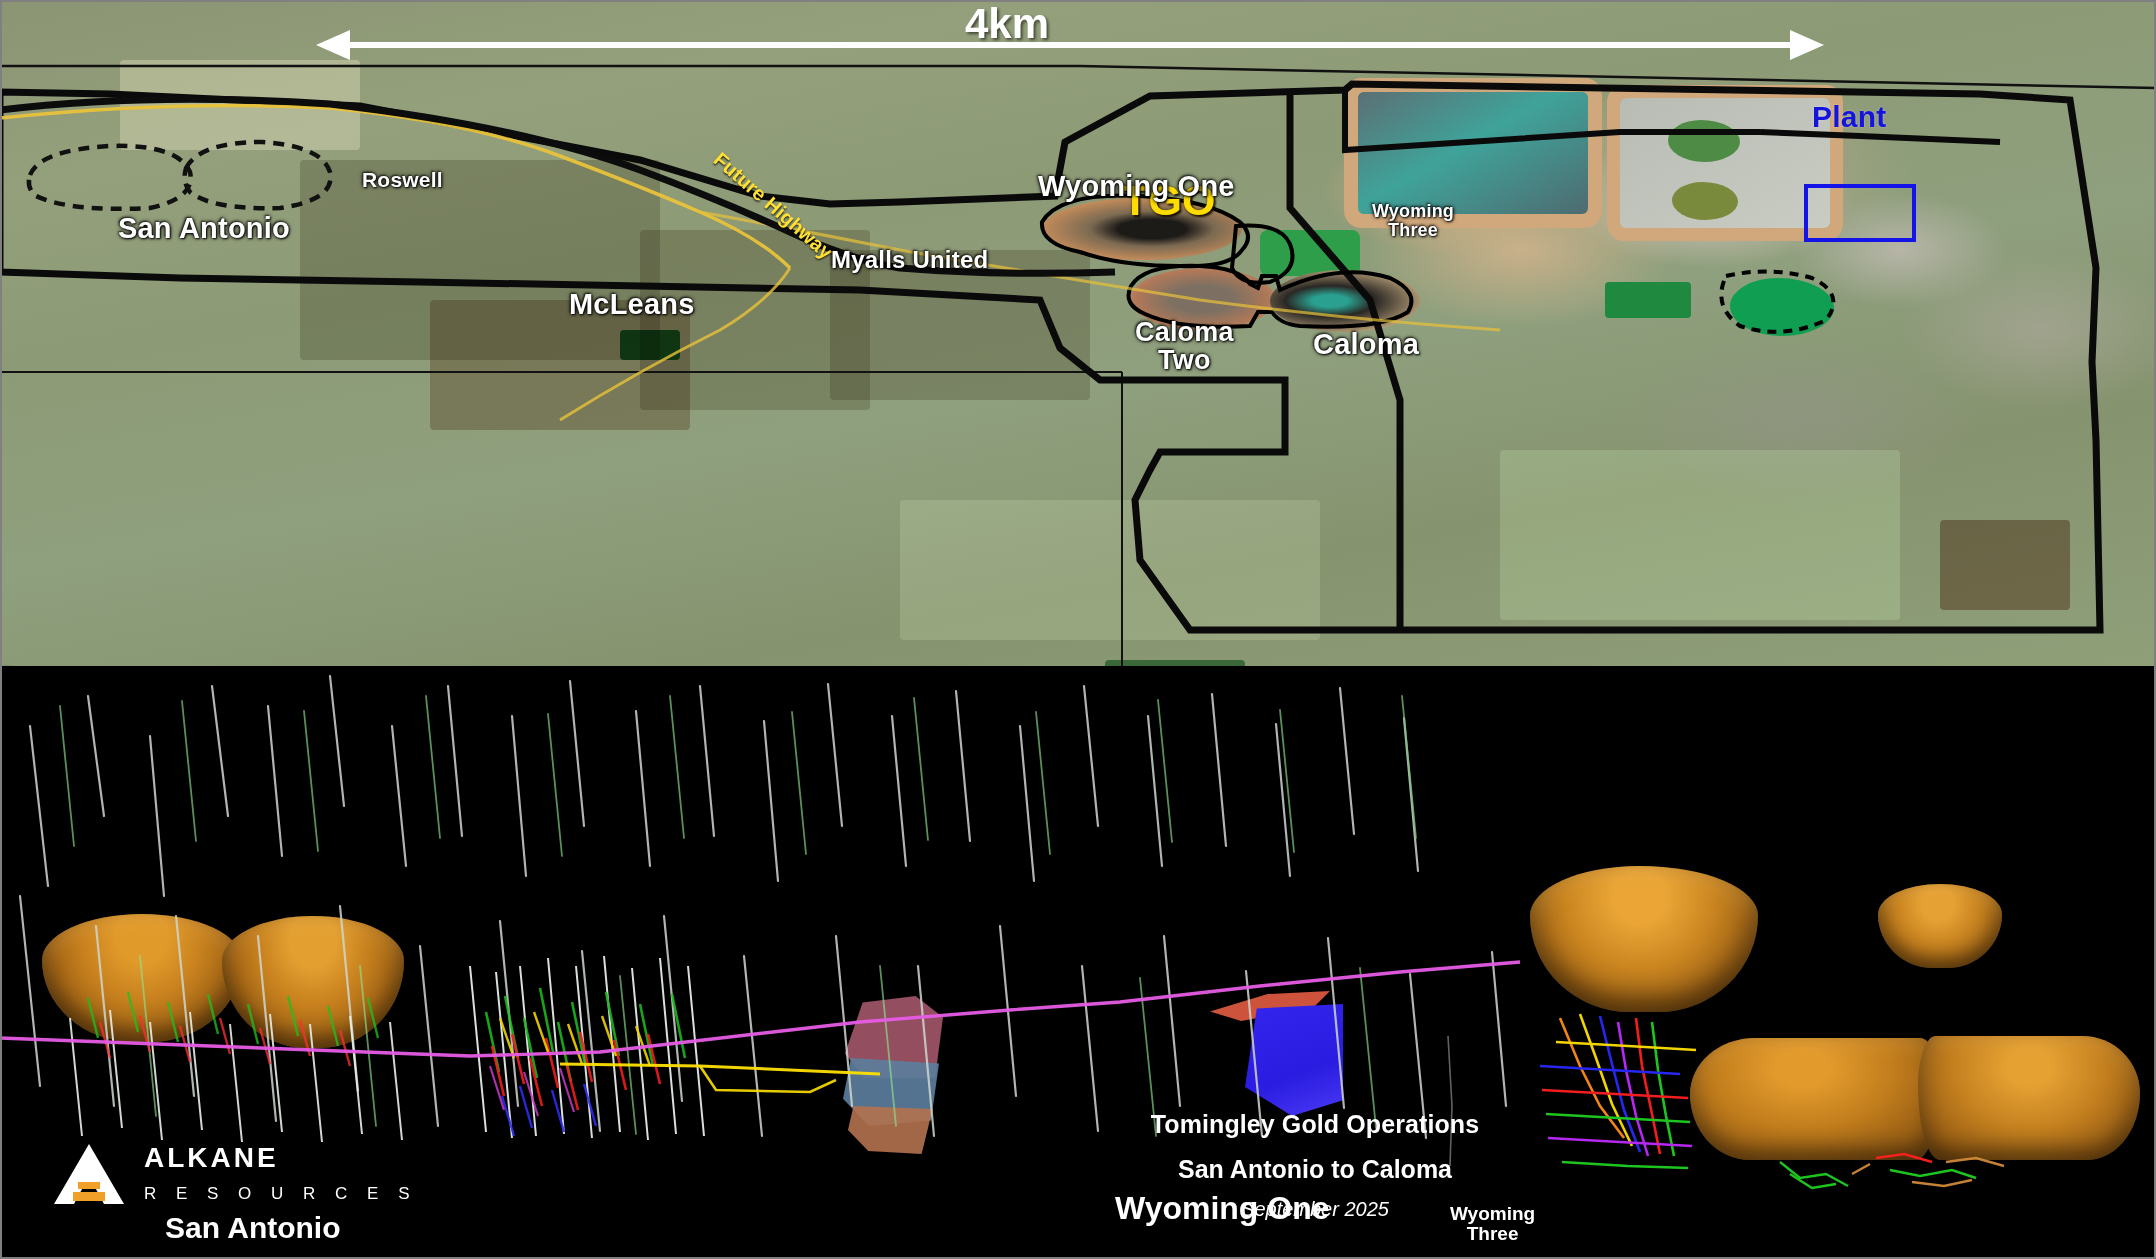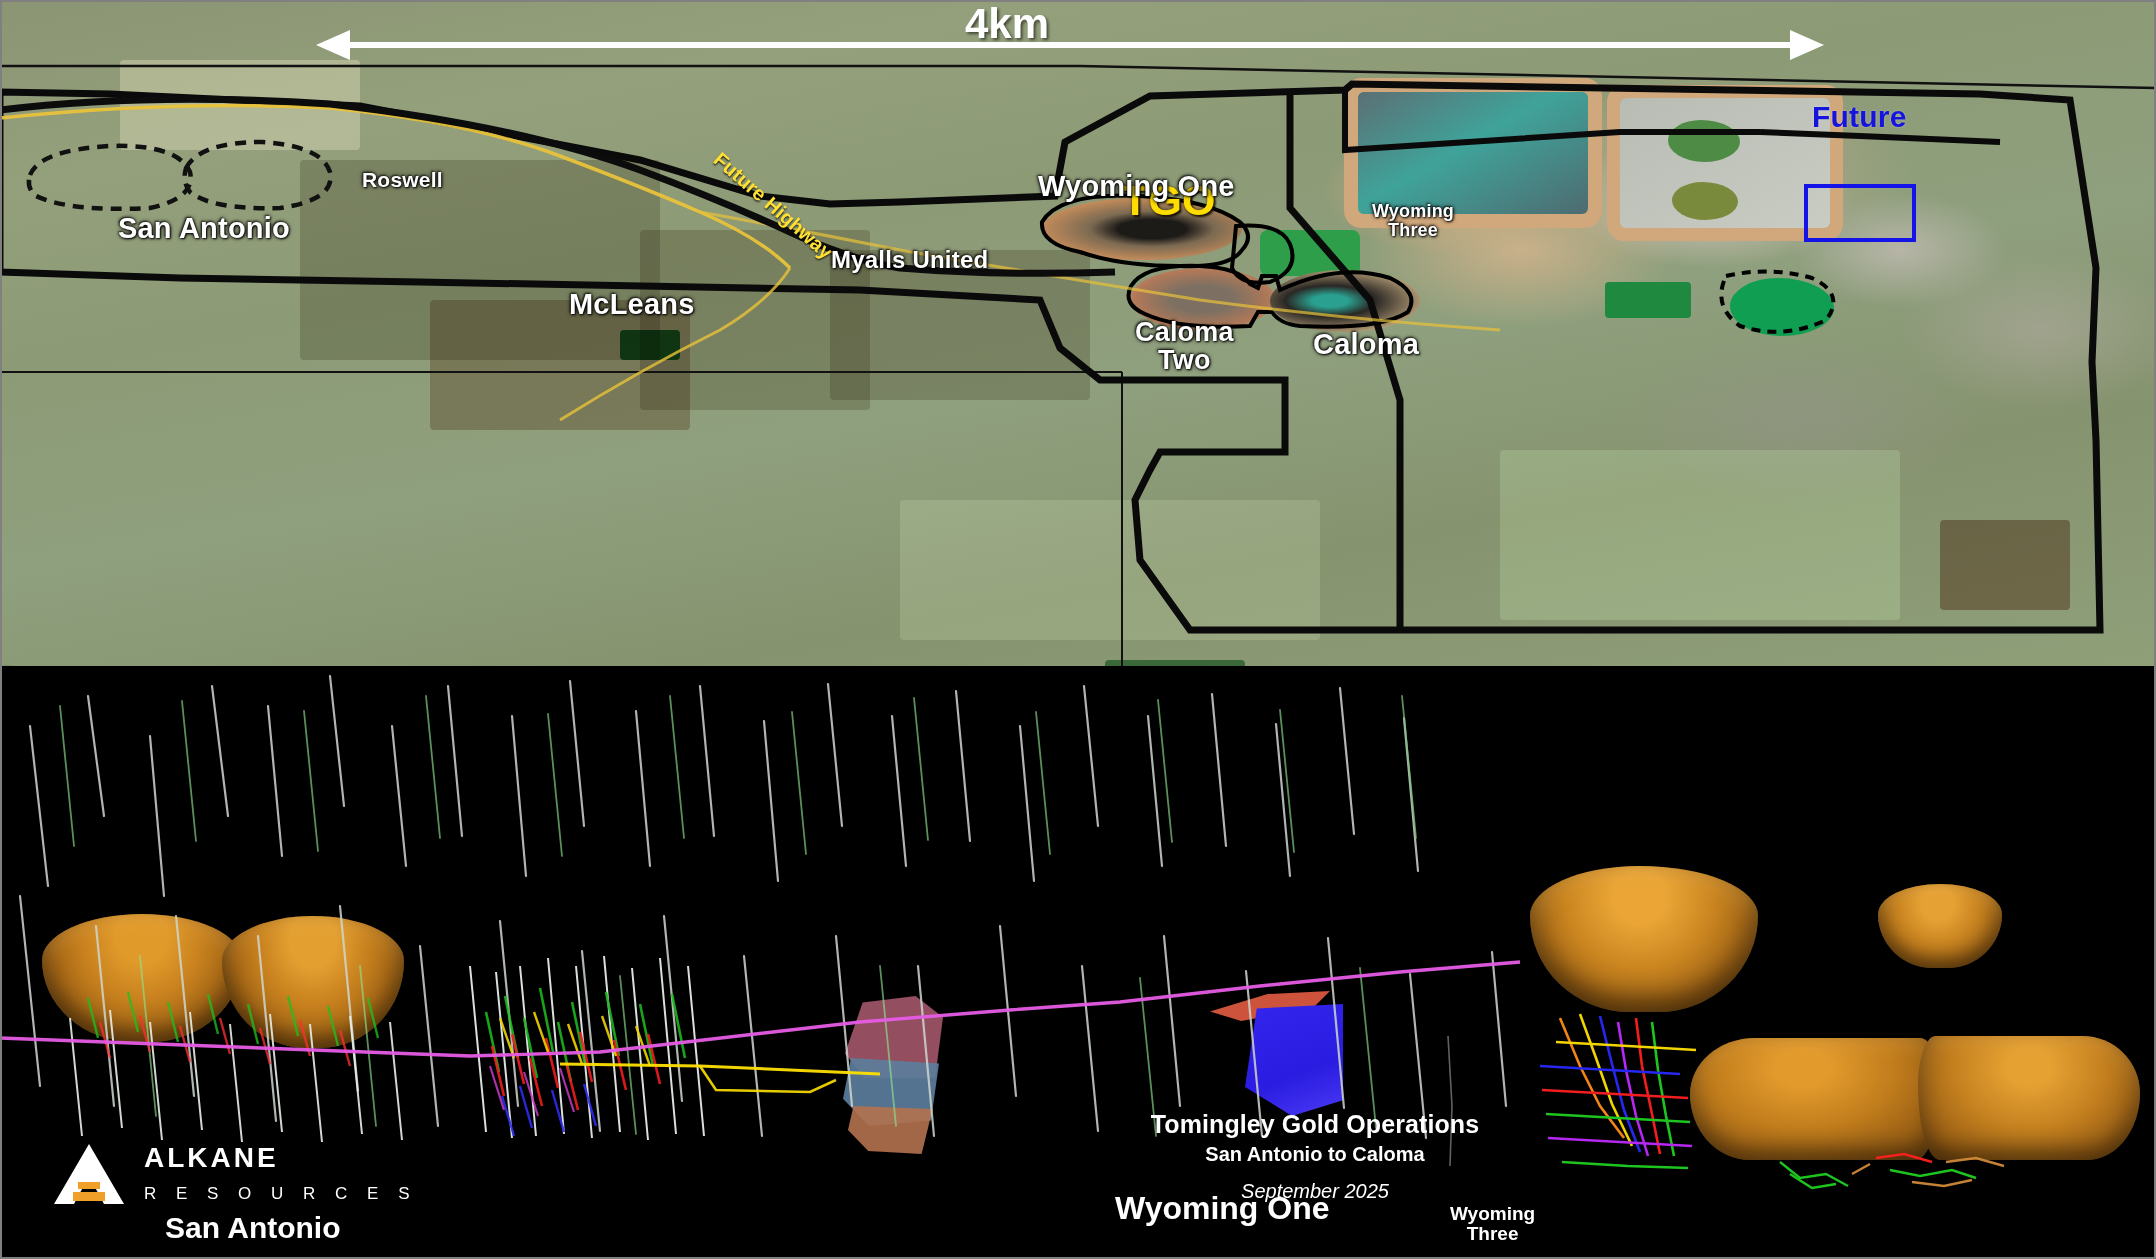--- a/index.html
+++ b/index.html
@@ -77,21 +77,21 @@
   #holesvg{position:absolute;left:0;top:0;width:2156px;height:593px;}
   .pit{position:absolute;}
   .d3-label{
     position:absolute;color:#fff;font-weight:bold;white-space:nowrap;
     text-shadow:0 0 4px #000,1px 1px 2px rgba(0,0,0,.95);
   }
   .d3-label.ctr{text-align:center;line-height:1.06;}
 
   #titleblock{position:absolute;left:1130px;top:1110px;width:370px;text-align:center;color:#fff;}
   #titleblock .t1{font-size:25px;font-weight:bold;letter-spacing:.1px;}
-  #titleblock .t2{font-size:20px;font-weight:bold;margin-top:4px;}
+  #titleblock .t2{font-size:25px;font-weight:bold;margin-top:16px;}
   #titleblock .t3{font-size:20px;font-style:italic;margin-top:14px;}
 
   
   #logo{position:absolute;left:52px;top:1142px;display:flex;align-items:center;gap:18px;}
   #logo .mark{position:relative;width:74px;height:64px;}
   #logo .txt{color:#fff;}
   #logo .txt .l1{font-size:28px;font-weight:bold;letter-spacing:3px;line-height:1;}
   #logo .txt .l2{font-size:17px;font-weight:normal;letter-spacing:7.5px;margin-top:12px;}
   #borderline{position:absolute;left:0;top:0;width:2156px;height:1259px;border:2px solid #808080;box-sizing:border-box;pointer-events:none;}
 </style>
@@ -159,21 +159,21 @@
 
       <path d="M0 118 Q180 100 330 108 Q470 122 560 156 Q640 186 700 212 Q760 238 790 268" stroke="#e8c23a" stroke-width="3.5" fill="none" opacity=".95"></path>
       <path d="M790 268 Q770 300 720 330 Q640 370 560 420" stroke="#e8c23a" stroke-width="3" fill="none" opacity=".8"></path>
       <path d="M700 212 Q800 230 900 250 Q1050 276 1200 300 Q1350 320 1500 330" stroke="#e8c23a" stroke-width="3" fill="none" opacity=".7"></path>
 
       <path d="M0 110 Q150 92 330 104 Q520 126 640 170 Q720 200 790 232 Q850 260 900 268
                Q1000 276 1115 272" stroke="#0c0c0c" stroke-width="7" fill="none"></path>
     </svg>
 
     <div id="plantbox" style="left:1804px;top:184px;width:104px;height:50px;"></div>
-    <div class="aerial-label" id="lbl-plant" style="left:1812px;top:100px;">Future</div>
+    <div class="aerial-label" id="lbl-plant" style="left:1812px;top:100px;">Plant</div>
 
     <div class="aerial-label" id="lbl-tgo" style="left:1122px;top:176px;">TGO</div>
 
     <div id="lbl-future-hwy" style="left:724px;top:148px;">Future Highway</div>
 
     <div class="aerial-label" style="left:118px;top:212px;font-size:29px;">San Antonio</div>
     <div class="aerial-label" style="left:362px;top:168px;font-size:21px;">Roswell</div>
     <div class="aerial-label" style="left:546px;top:288px;font-size:29px;padding-left:23px;">McLeans</div>
     <div class="aerial-label" style="left:831px;top:246px;font-size:24px;">Myalls United</div>
     <div class="aerial-label" style="left:1038px;top:170px;font-size:29px;">Wyoming One</div>

